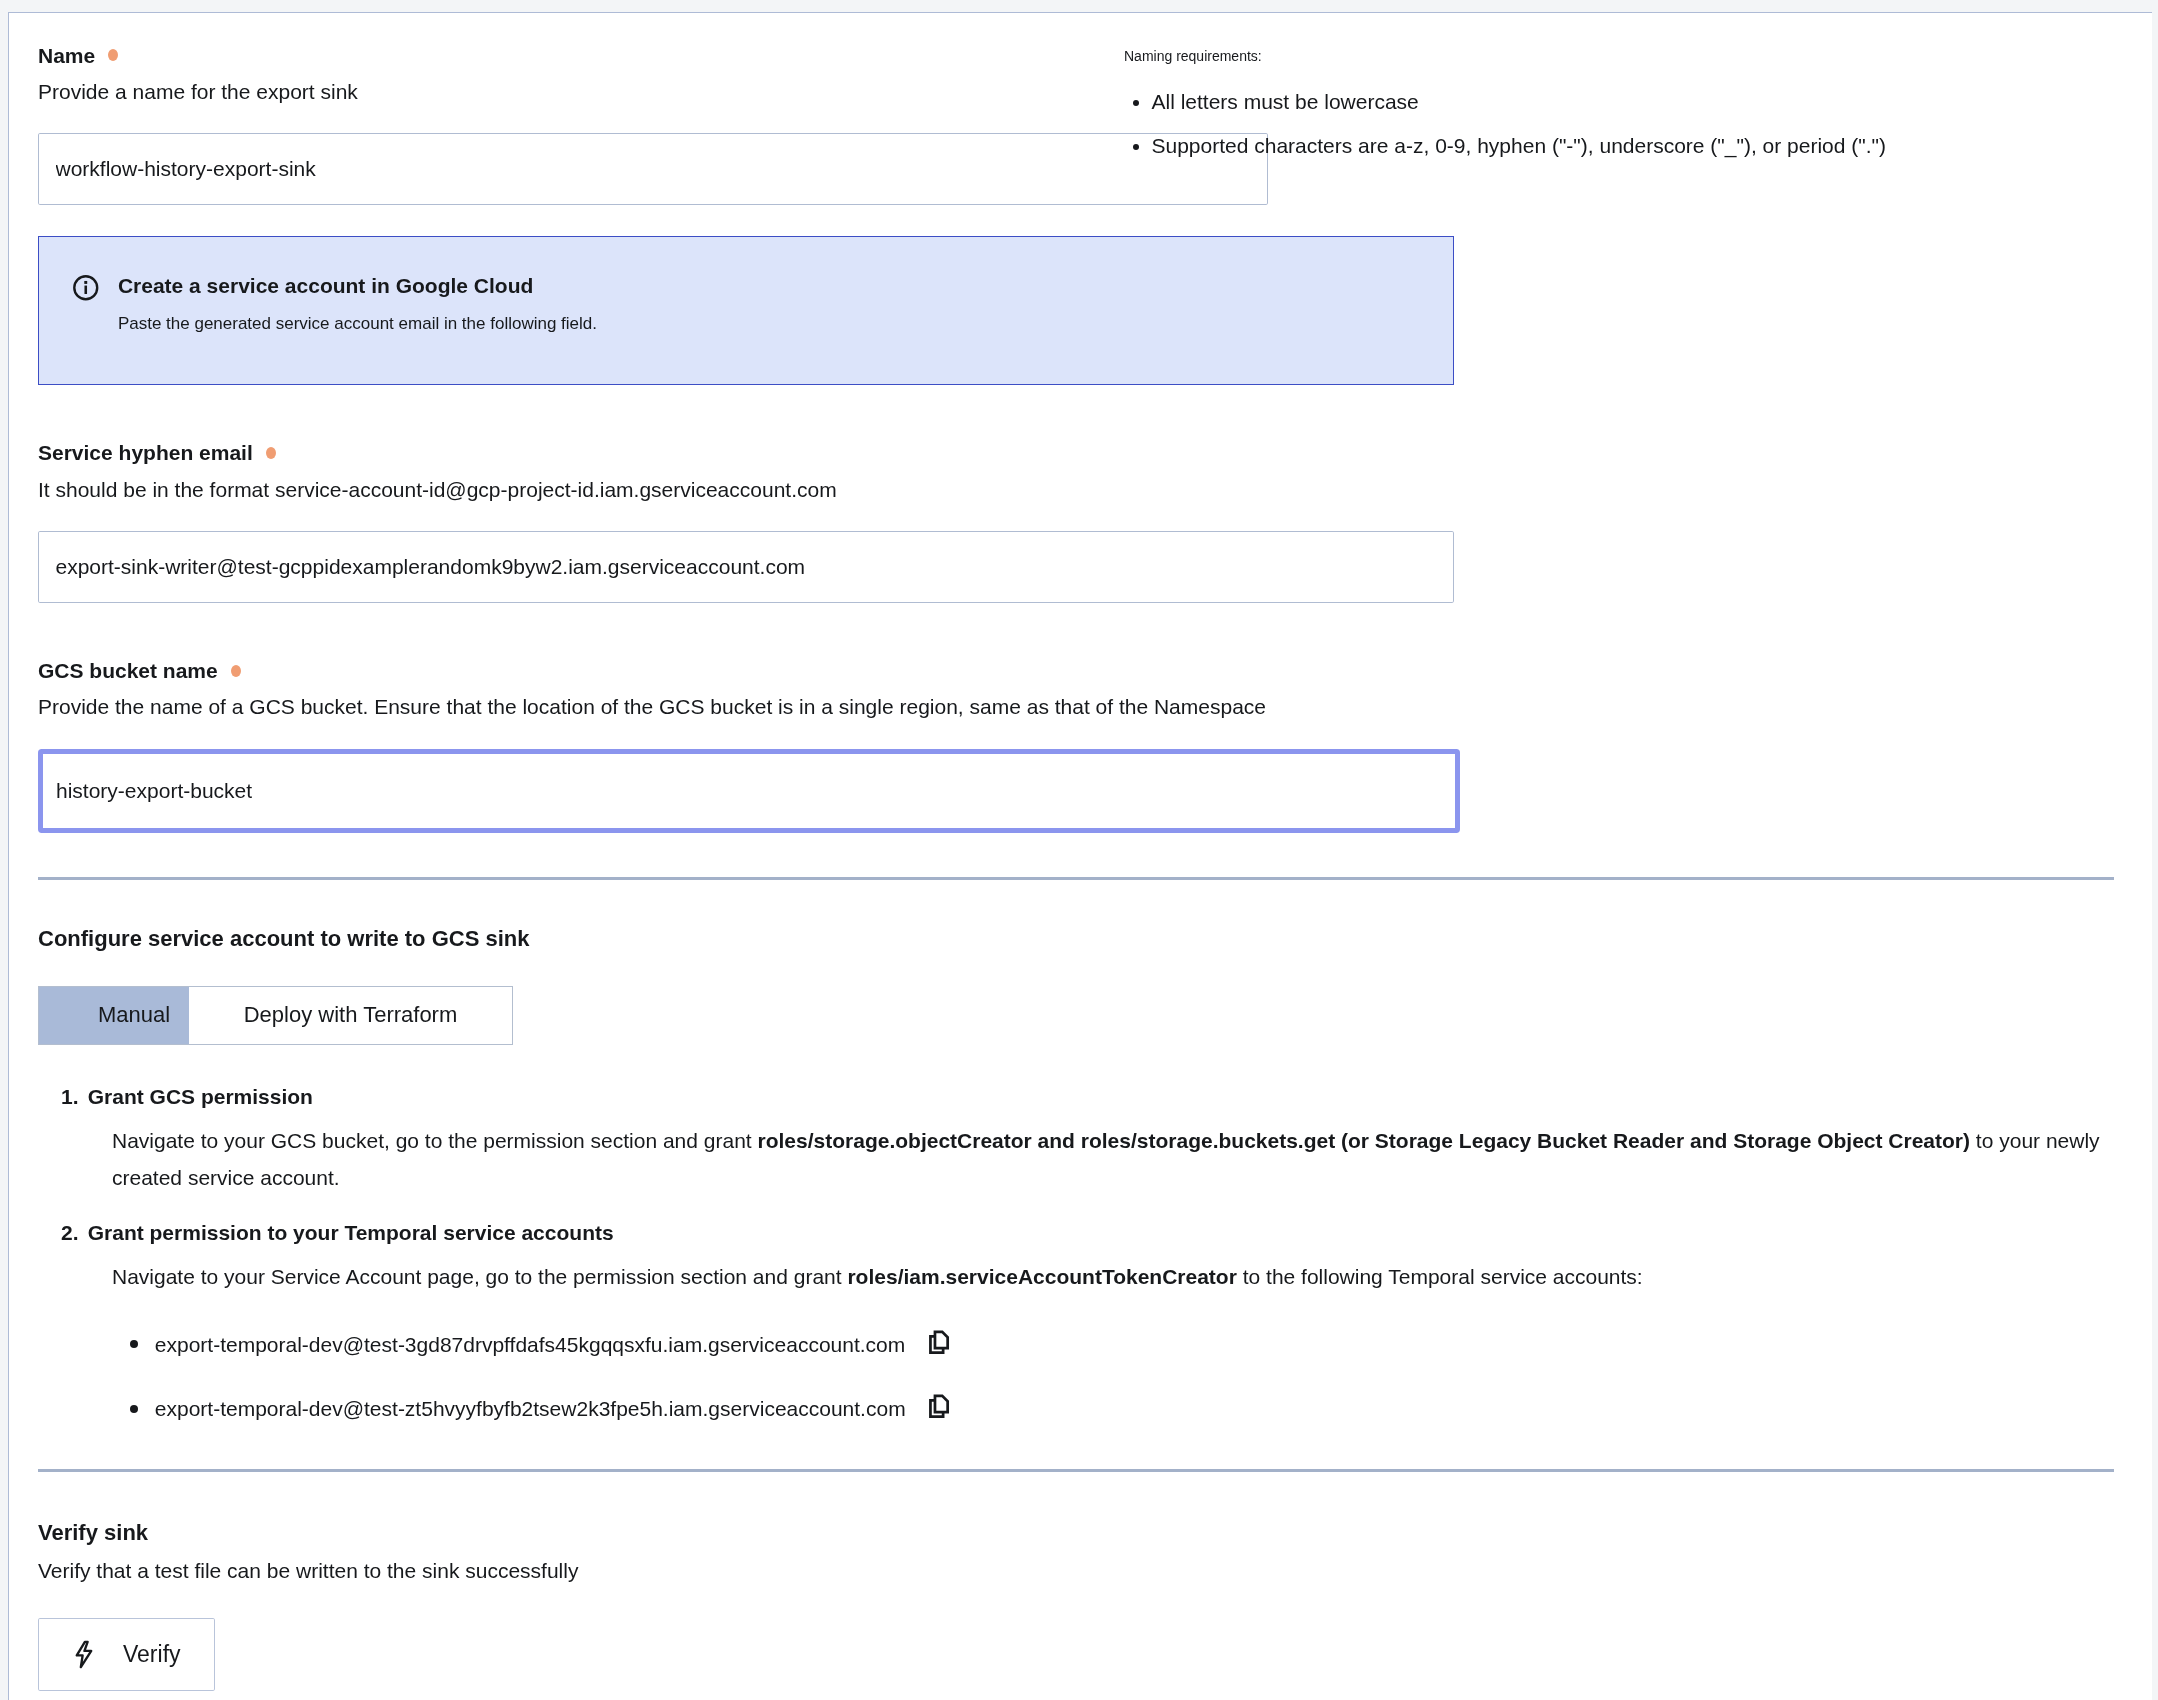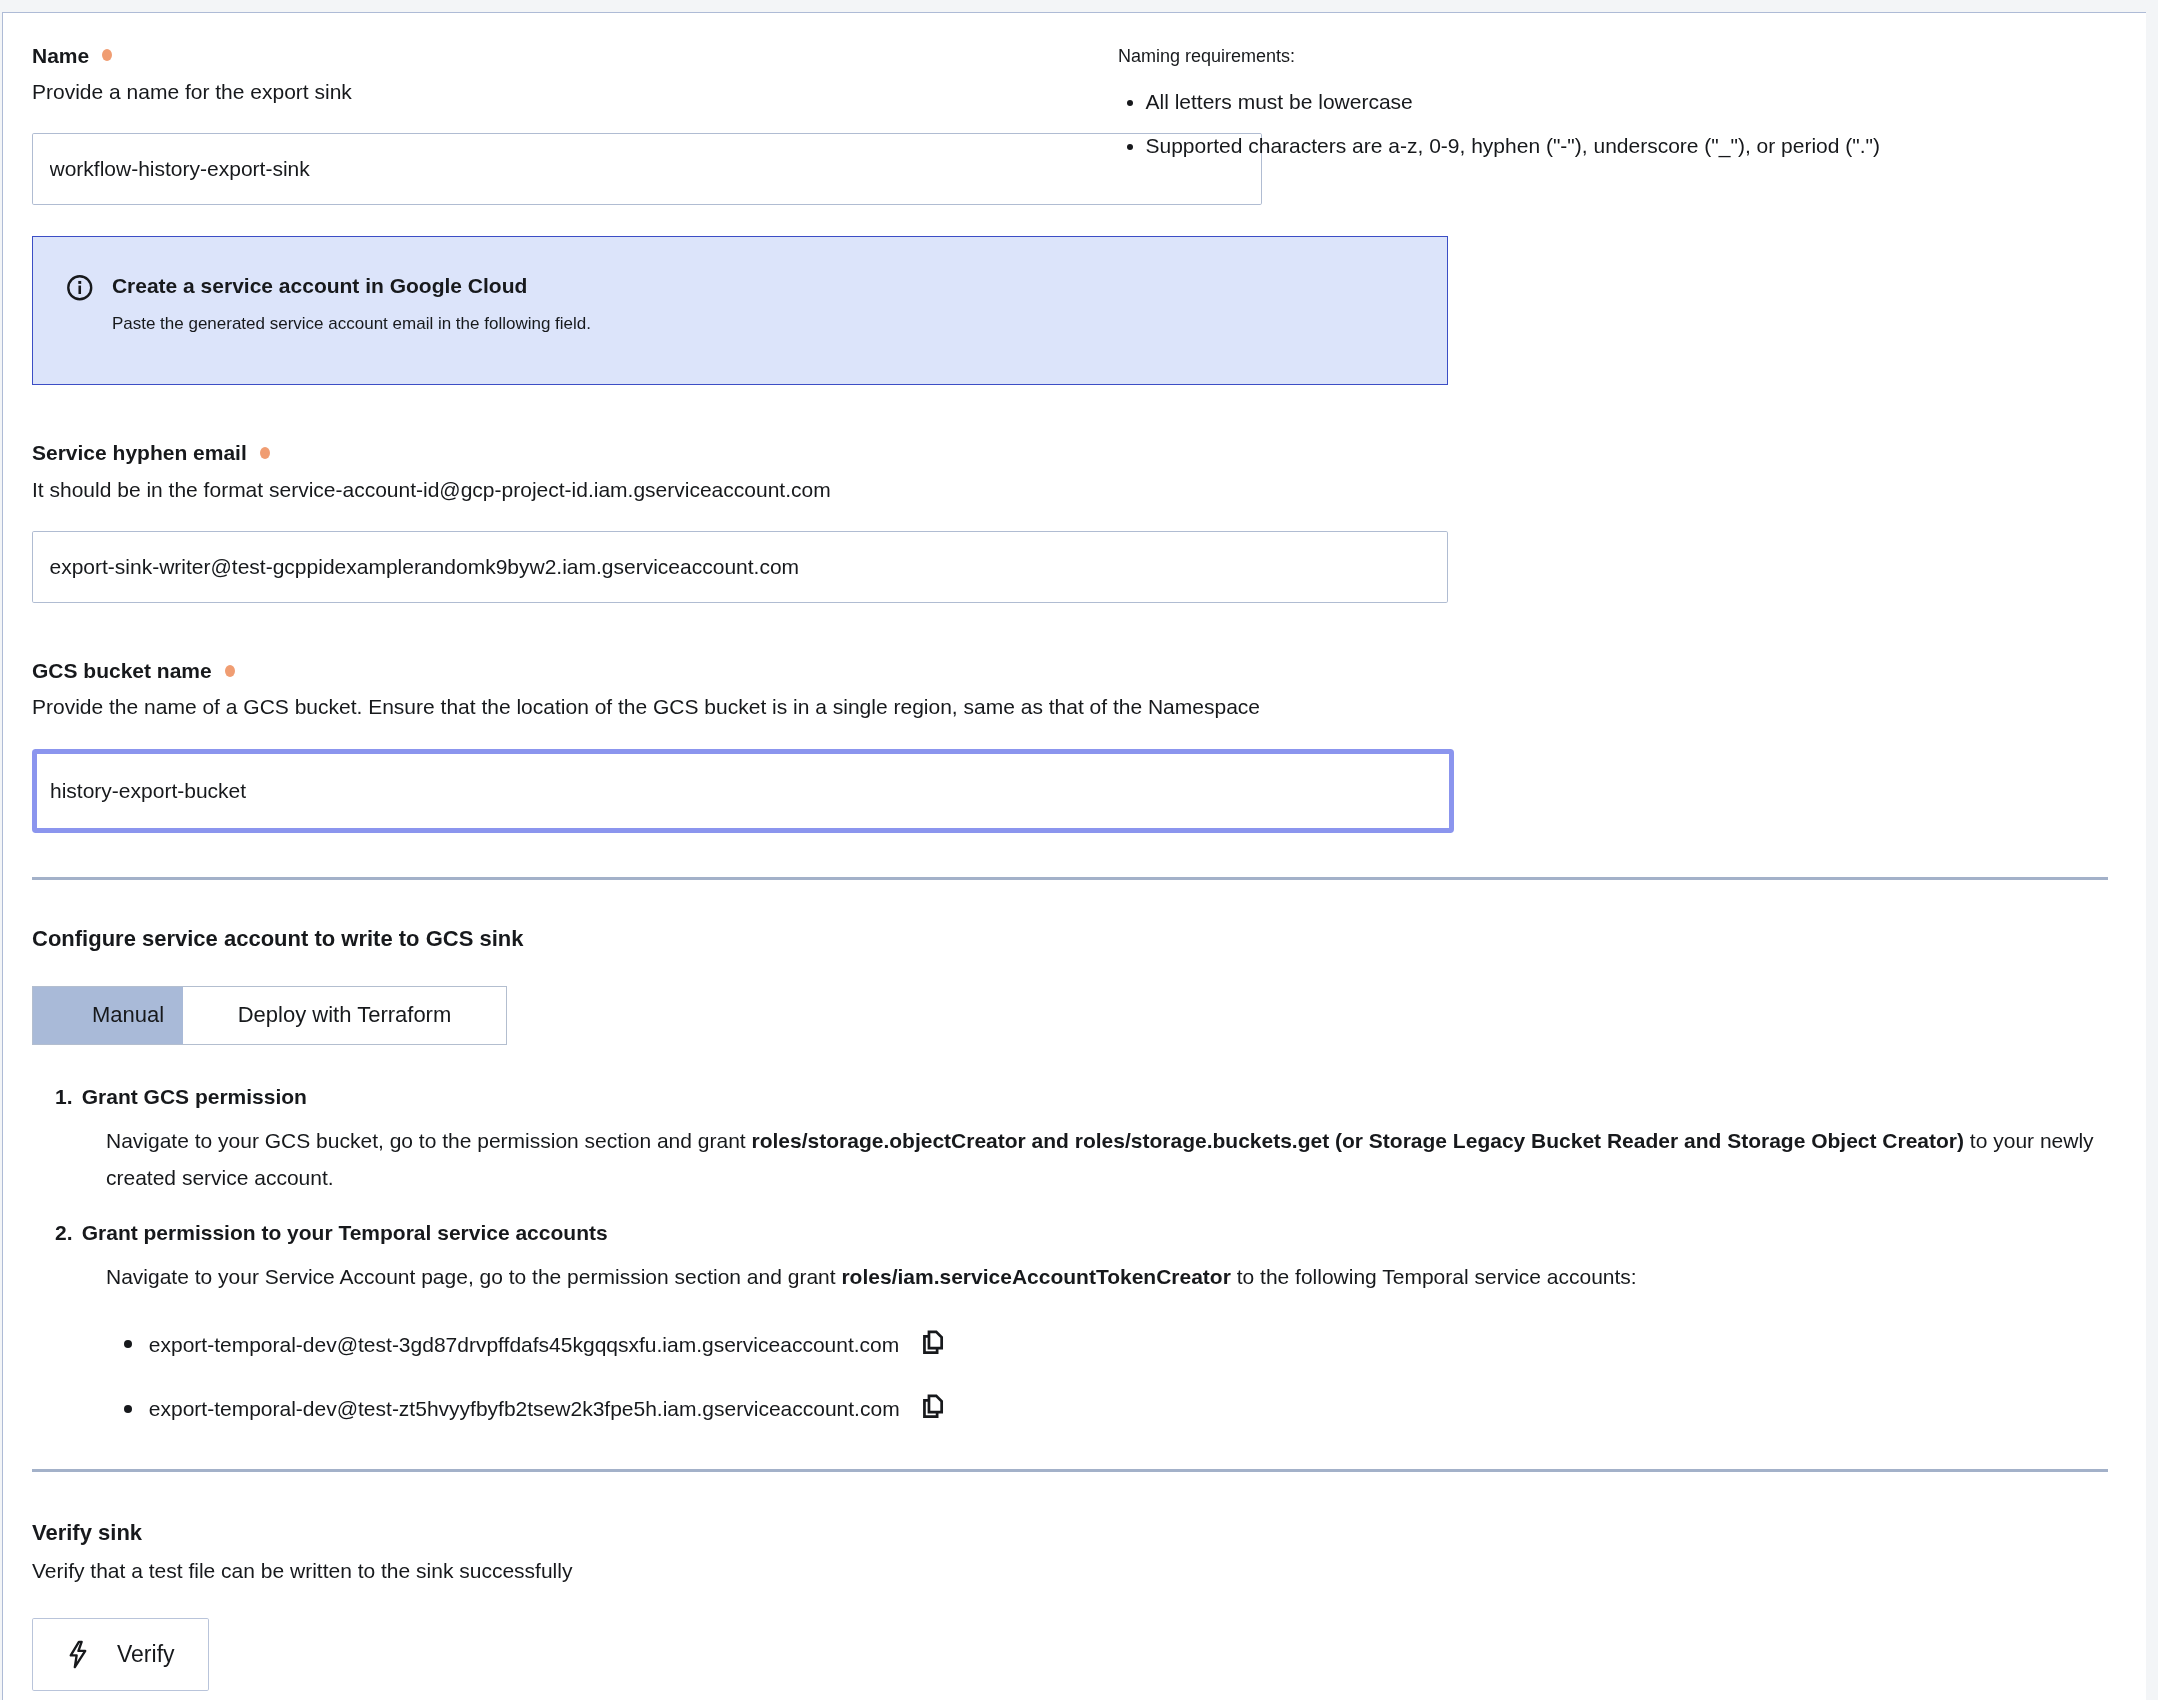--- a/index.html
+++ b/index.html
@@ -6,21 +6,21 @@
   html, body {
     margin: 0; padding: 0;
     width: 2159px; height: 1701px;
     background: #f3f5f7;
     font-family: "Liberation Sans", "DejaVu Sans", sans-serif;
     color: #17191c;
     overflow: hidden;
   }
   .page {
     position: absolute;
-    left: 2px; top: 12px;
+    left: 8px; top: 12px;
     width: 2144px; height: 1689px;
     background: #ffffff;
     border-top: 1.8px solid #aebbd6;
     border-left: 1.8px solid #aebbd6;
     padding: 27.5px 0 0 29px;
     overflow: hidden;
   }
   .top-grid { display: flex; align-items: flex-start; }
   .col-left { width: 1042px; flex: 0 0 auto; }
   .col-right { margin-left: 44px; flex: 1 1 auto; padding-top: 1.8px; }
@@ -49,21 +49,21 @@
   }
   .text-input.wide { width: 1416px; }
   .text-input.focused {
     width: 1422px;
     height: 84px;
     border: 5.5px solid #8b95ee;
     border-radius: 3.7px;
     padding: 0 13px;
   }
 
-  .nr-title { font-size: 18px; line-height: 29px; }
+  .nr-title { font-size: 14px; line-height: 29px; }
   .nr-list { margin: 14.7px 0 0 0; padding-left: 27.5px; }
   .nr-list li { font-size: 21px; line-height: 31px; margin-top: 13px; }
 
   .info-banner {
     margin-top: 31px;
     width: 1416px;
     height: 149px;
     background: #dce4fa;
     border: 1.8px solid #3c4ec5;
     display: flex;

